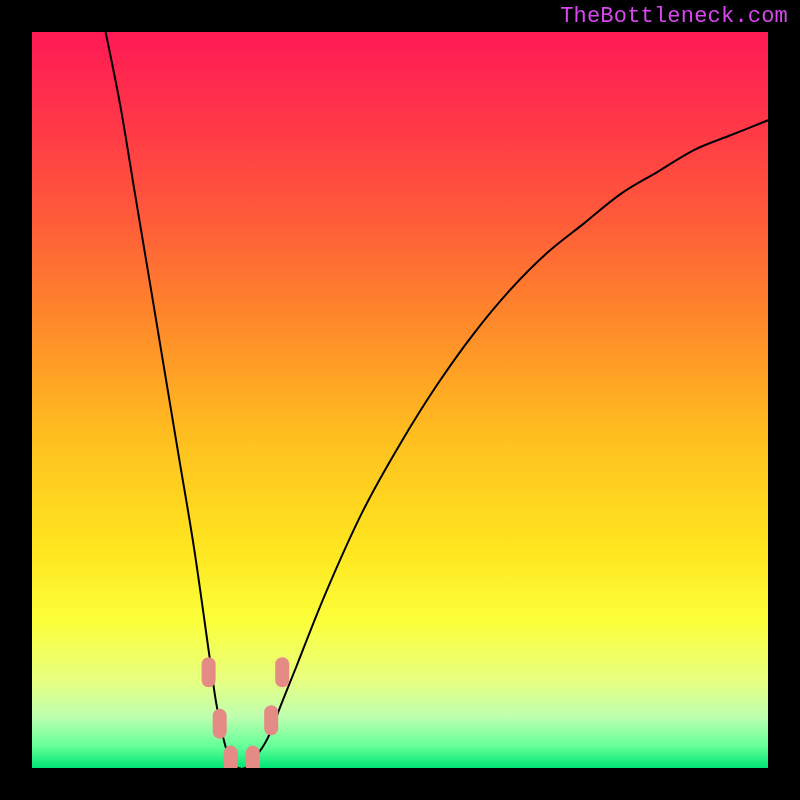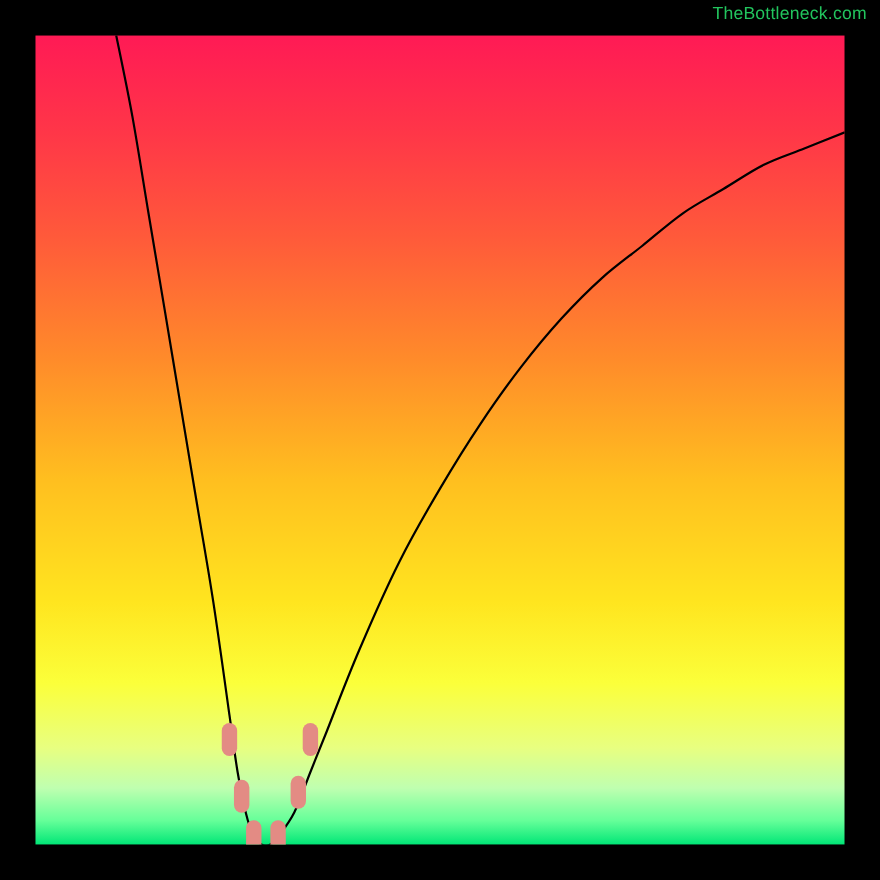--- a/index.html
+++ b/index.html
@@ -33,24 +33,25 @@
   .curve-svg {
     position: absolute;
     inset: 0;
     width: 736px;
     height: 736px;
   }
   .watermark {
     position: absolute;
     top: 4px;
     right: 12px;
-    color: #22c55e;
-    font-size: 16px;
+    color: #d946ef;
+    font-size: 22px;
     letter-spacing: 0.2px;
     font-weight: 400;
+    font-family: Liberation Mono, monospace;
   }
 </style>
 </head>
 <body>
 
 <div class="frame">
 
   <div class="plot-area">
 
     <svg class="gradient" viewBox="0 0 736 736" preserveAspectRatio="none">

